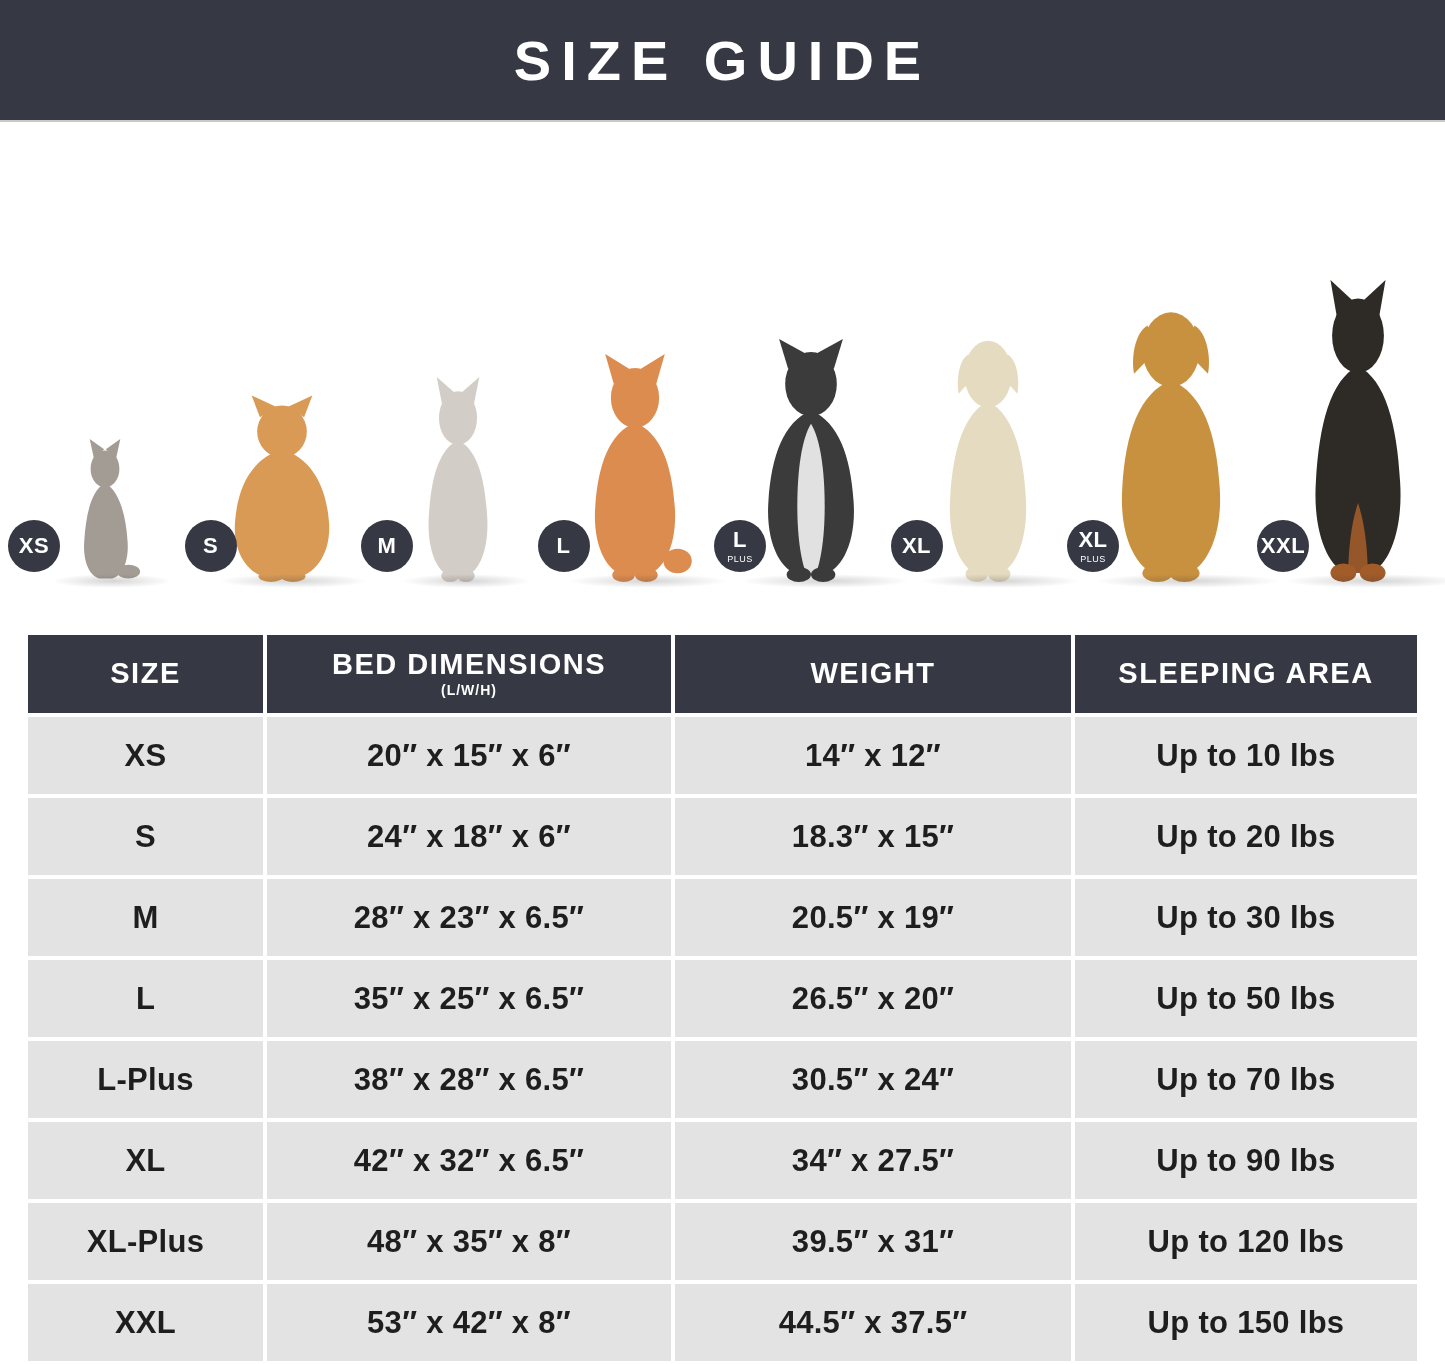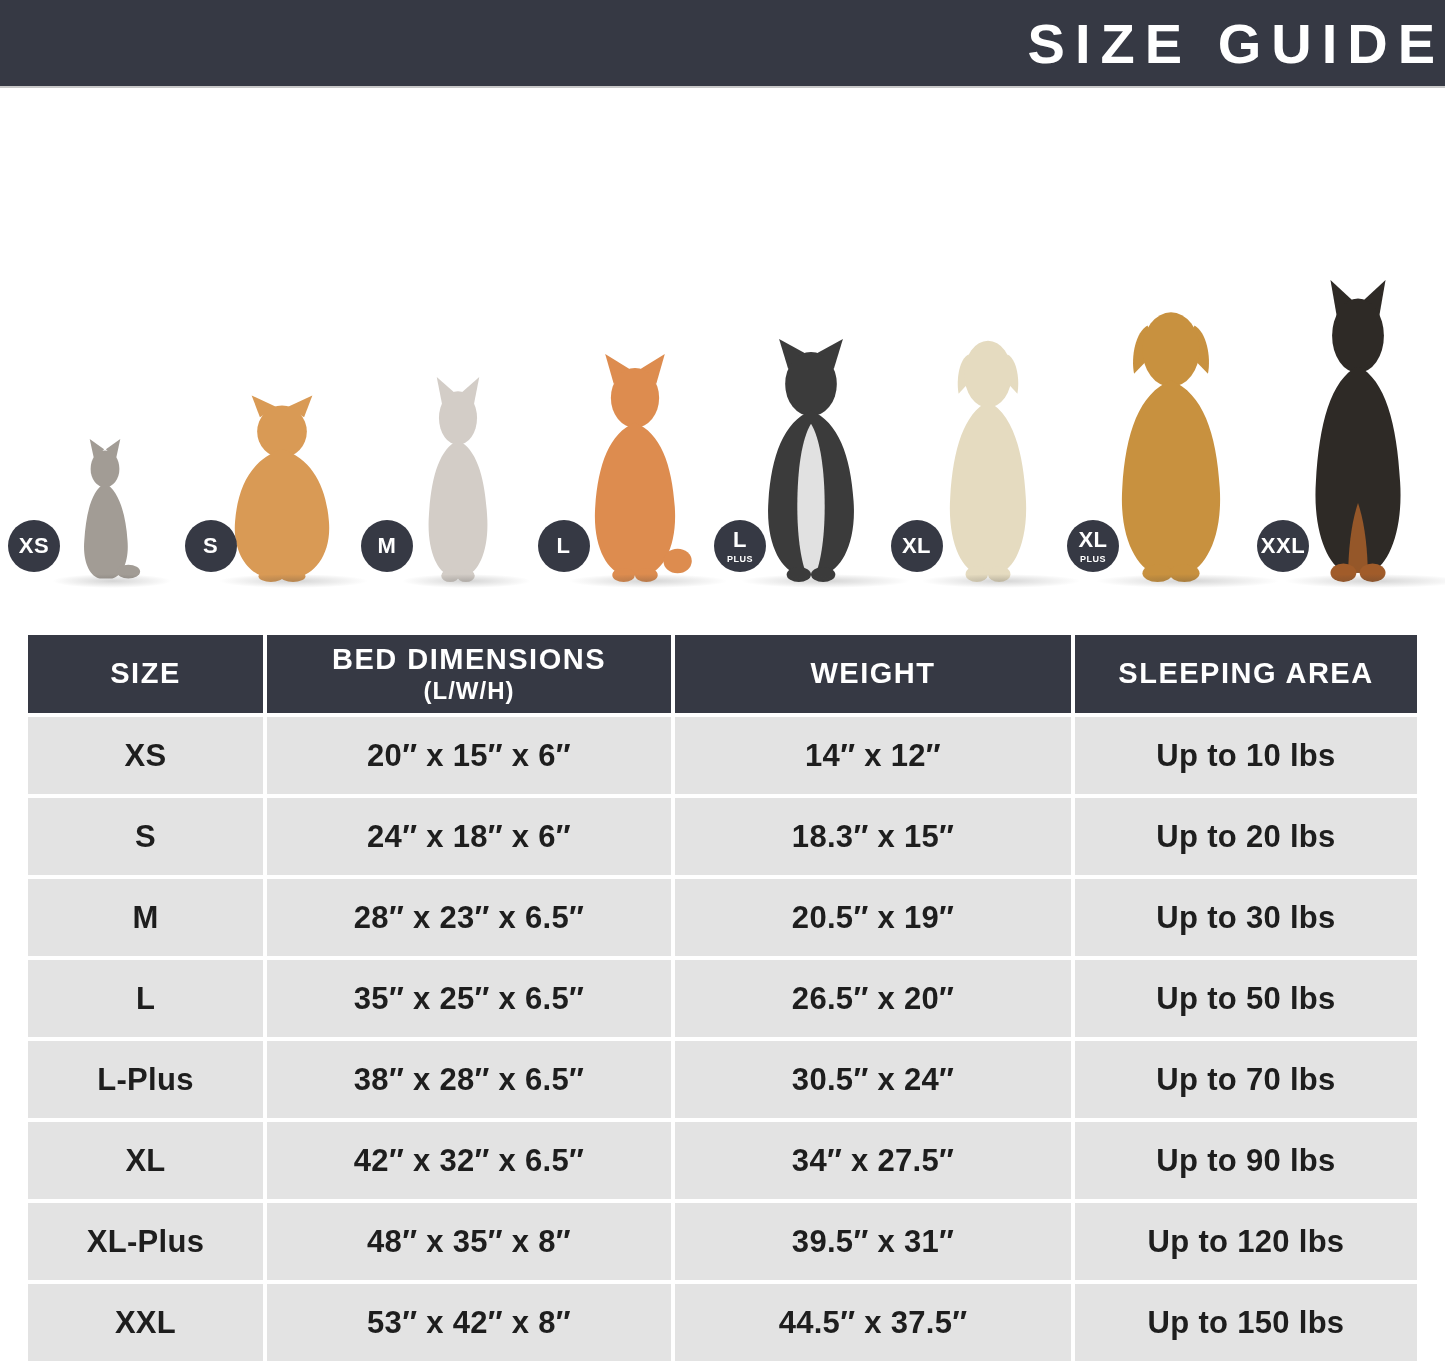--- a/index.html
+++ b/index.html
@@ -1,22 +1,22 @@
 <!DOCTYPE html>
 <html><head>
 <meta charset="utf-8">
 <style>
   * { margin:0; padding:0; box-sizing:border-box; }
   html,body { width:1445px; height:1364px; background:#ffffff; overflow:hidden;
               font-family:"Liberation Sans","DejaVu Sans",sans-serif; }
   .page { position:relative; width:1445px; height:1364px; background:#fff; }
 
   
-  .titlebar { position:absolute; left:0; top:0; width:1445px; height:88px;
-              background:#363944; display:flex; align-items:center; justify-content:flex-end;
+  .titlebar { position:absolute; left:0; top:0; width:1445px; height:122px;
+              background:#363944; display:flex; align-items:center; justify-content:center;
               border-bottom:2px solid #c9c9c9; }
   .titlebar h1 { color:#ffffff; font-size:56px; font-weight:bold; letter-spacing:10px; }
 
   
   .subtitle { position:absolute; left:0; top:158px; width:1445px; text-align:center;
               color:#343743; font-size:37px; font-weight:bold; letter-spacing:0.5px; }
 
   
   .pets { position:absolute; left:6px; top:248px; width:1433px; height:350px;
           display:flex; }
@@ -24,41 +24,41 @@
               justify-content:center; padding-bottom:16px; }
   .pet-cell svg { display:block; margin-left:22px; }
   .pet-shadow { position:absolute; bottom:10px; left:50%; transform:translateX(-35%);
                 height:14px; border-radius:50%;
                 background:radial-gradient(ellipse at center, rgba(60,60,60,0.22) 0%, rgba(60,60,60,0) 70%); }
   .badge { position:absolute; left:2px; bottom:26px; width:52px; height:52px;
            background:#363944; border-radius:50%; color:#fff; display:flex;
            flex-direction:column; align-items:center; justify-content:center;
            line-height:1; z-index:3; }
   .badge .b-main { font-size:22px; font-weight:bold; letter-spacing:0.5px; }
-  .badge .b-sub  { font-size:9px; font-weight:bold; letter-spacing:0.5px; margin-top:4px; }
+  .badge .b-sub  { font-size:9px; font-weight:normal; letter-spacing:0.5px; margin-top:4px; }
   .badge .b-sub:empty { display:none; }
 
   
   .pet-cat svg{width:90px;height:150px;}    .pet-cat .pet-shadow{width:120px;}
   .pet-pom svg{width:138px;height:188px;}   .pet-pom .pet-shadow{width:150px;}
   .pet-fre svg{width:112px;height:205px;}   .pet-fre .pet-shadow{width:130px;}
   .pet-shi svg{width:142px;height:228px;}   .pet-shi .pet-shadow{width:160px;}
   .pet-col svg{width:152px;height:245px;}   .pet-col .pet-shadow{width:170px;}
   .pet-lab svg{width:140px;height:255px;}   .pet-lab .pet-shadow{width:160px;}
   .pet-gol svg{width:168px;height:285px;}   .pet-gol .pet-shadow{width:185px;}
   .pet-dob svg{width:162px;height:302px;}   .pet-dob .pet-shadow{width:180px;}
 
   
   .size-table { position:absolute; left:28px; top:635px; width:1389px;
                 display:grid; grid-template-columns:235px 404px 396px 342px;
                 column-gap:4px; row-gap:4px; background:#ffffff; }
   .th { background:#363944; color:#ffffff; height:78px; display:flex; flex-direction:column;
         align-items:center; justify-content:center; font-weight:bold; font-size:29px;
         letter-spacing:1.5px; line-height:1.1; }
-  .th .th-sub { font-size:24px; letter-spacing:1px; font-weight:bold; margin-top:2px; }
+  .th .th-sub { font-size:14px; letter-spacing:1px; font-weight:bold; margin-top:2px; }
   .td { background:#e3e3e3; color:#1e1e1e; height:77px; display:flex; align-items:center;
         justify-content:center; font-size:31px; font-weight:bold; letter-spacing:0.3px; }
 </style>
 </head>
 <body>
 
 <div class="page">
 
   <div class="titlebar">
     <h1>SIZE GUIDE</h1>

